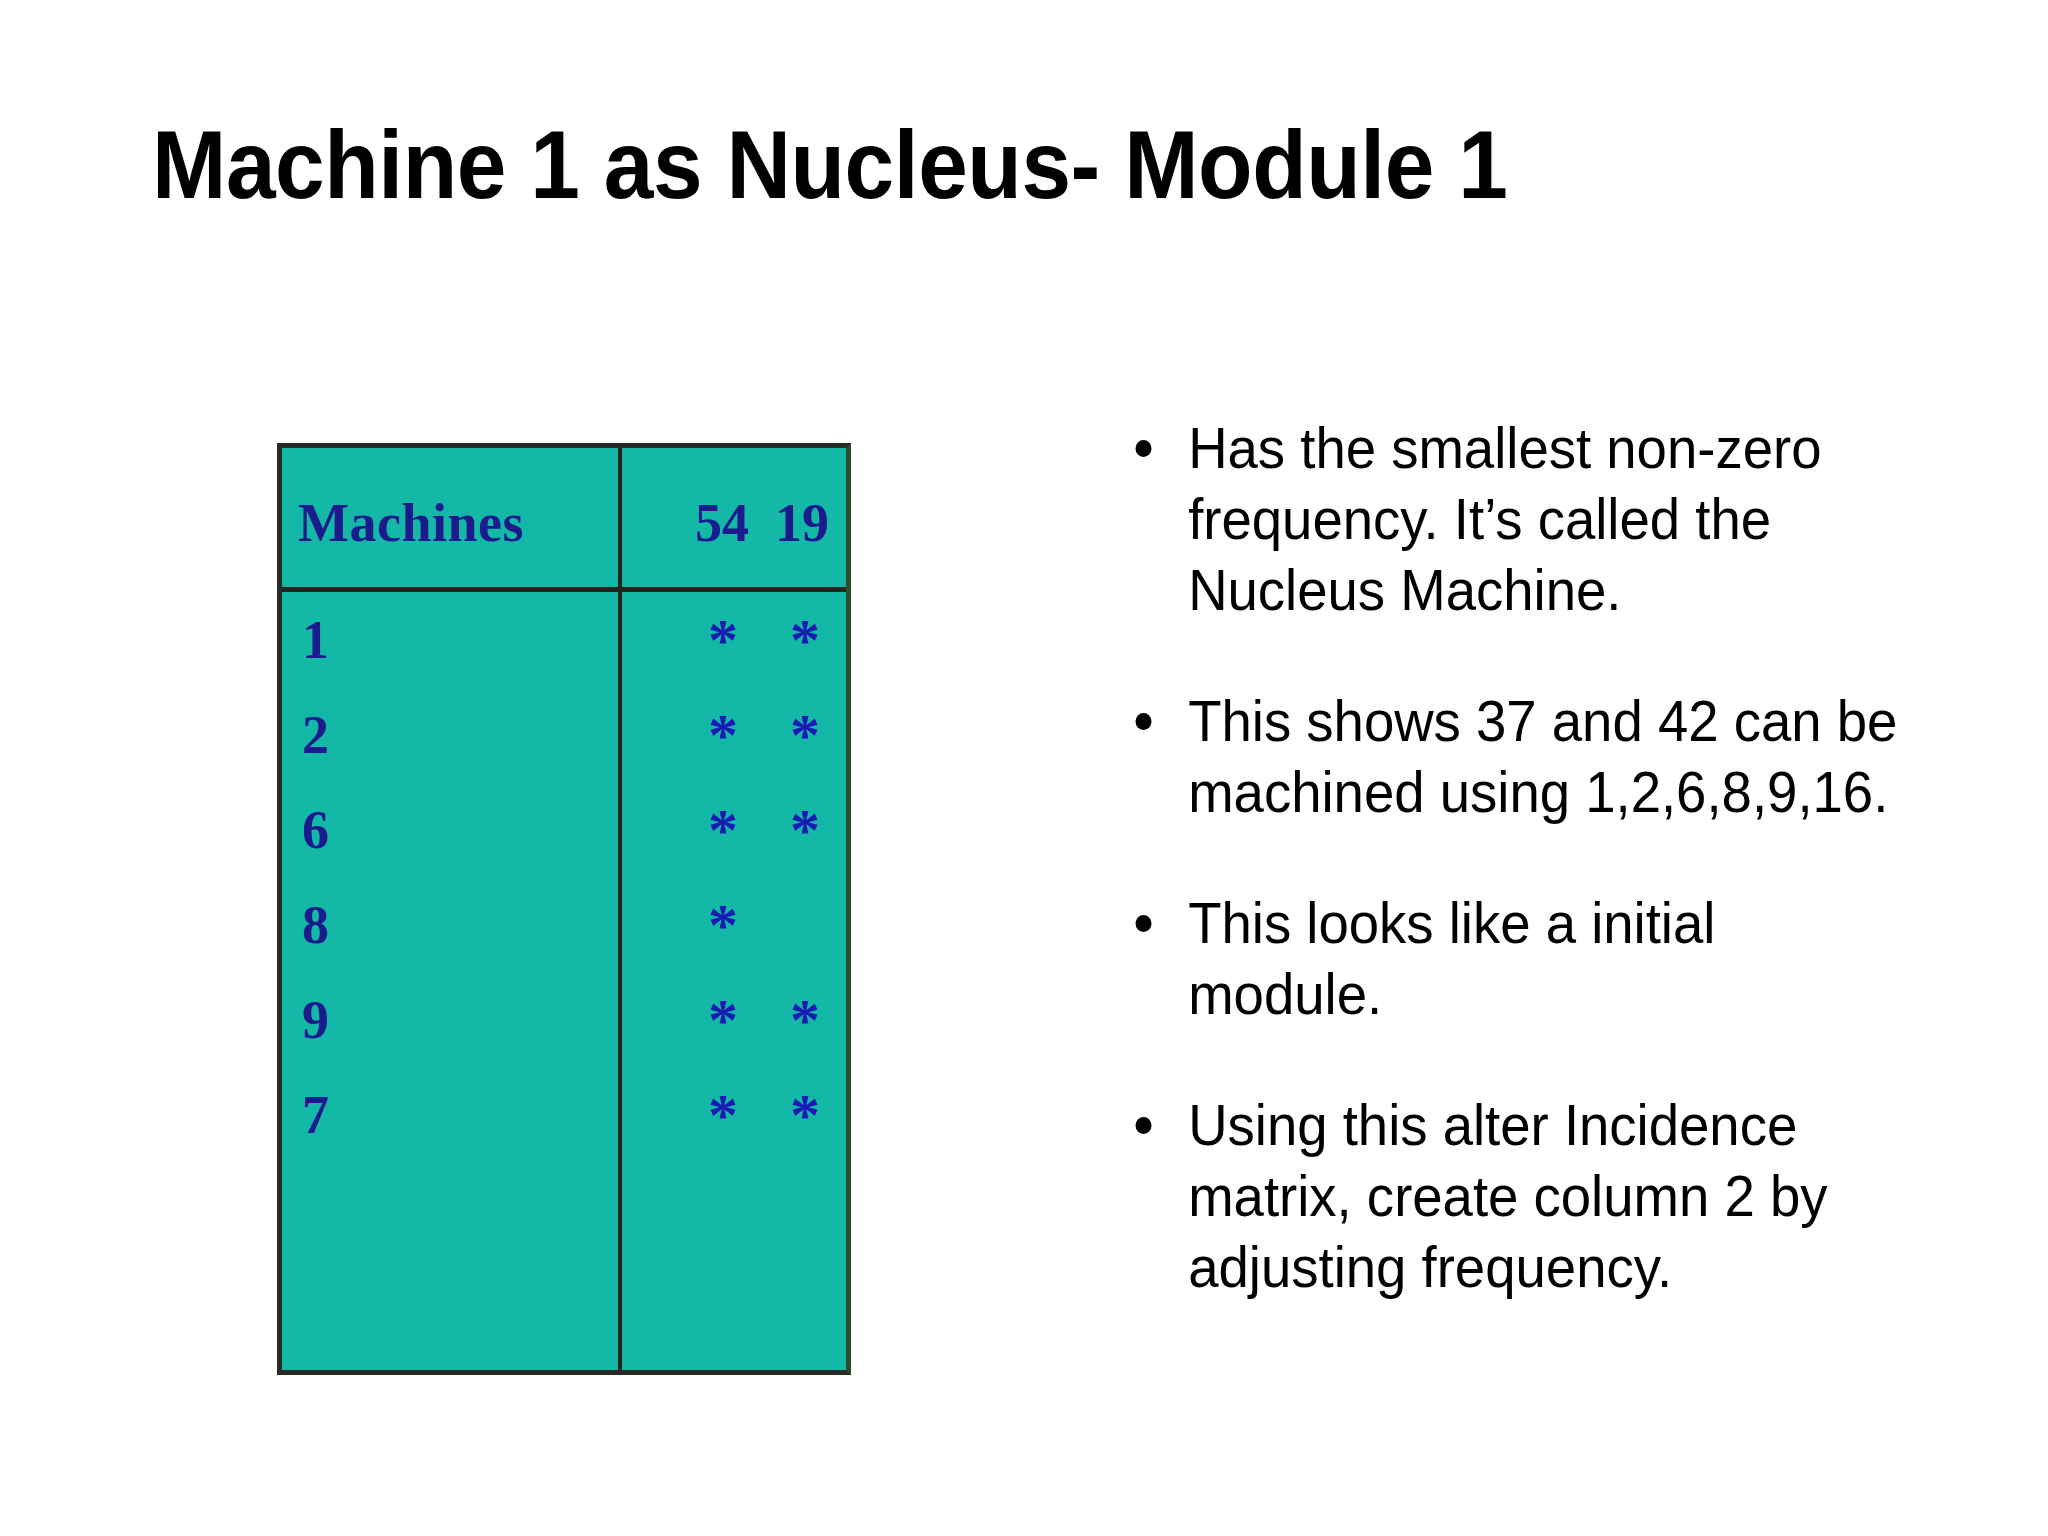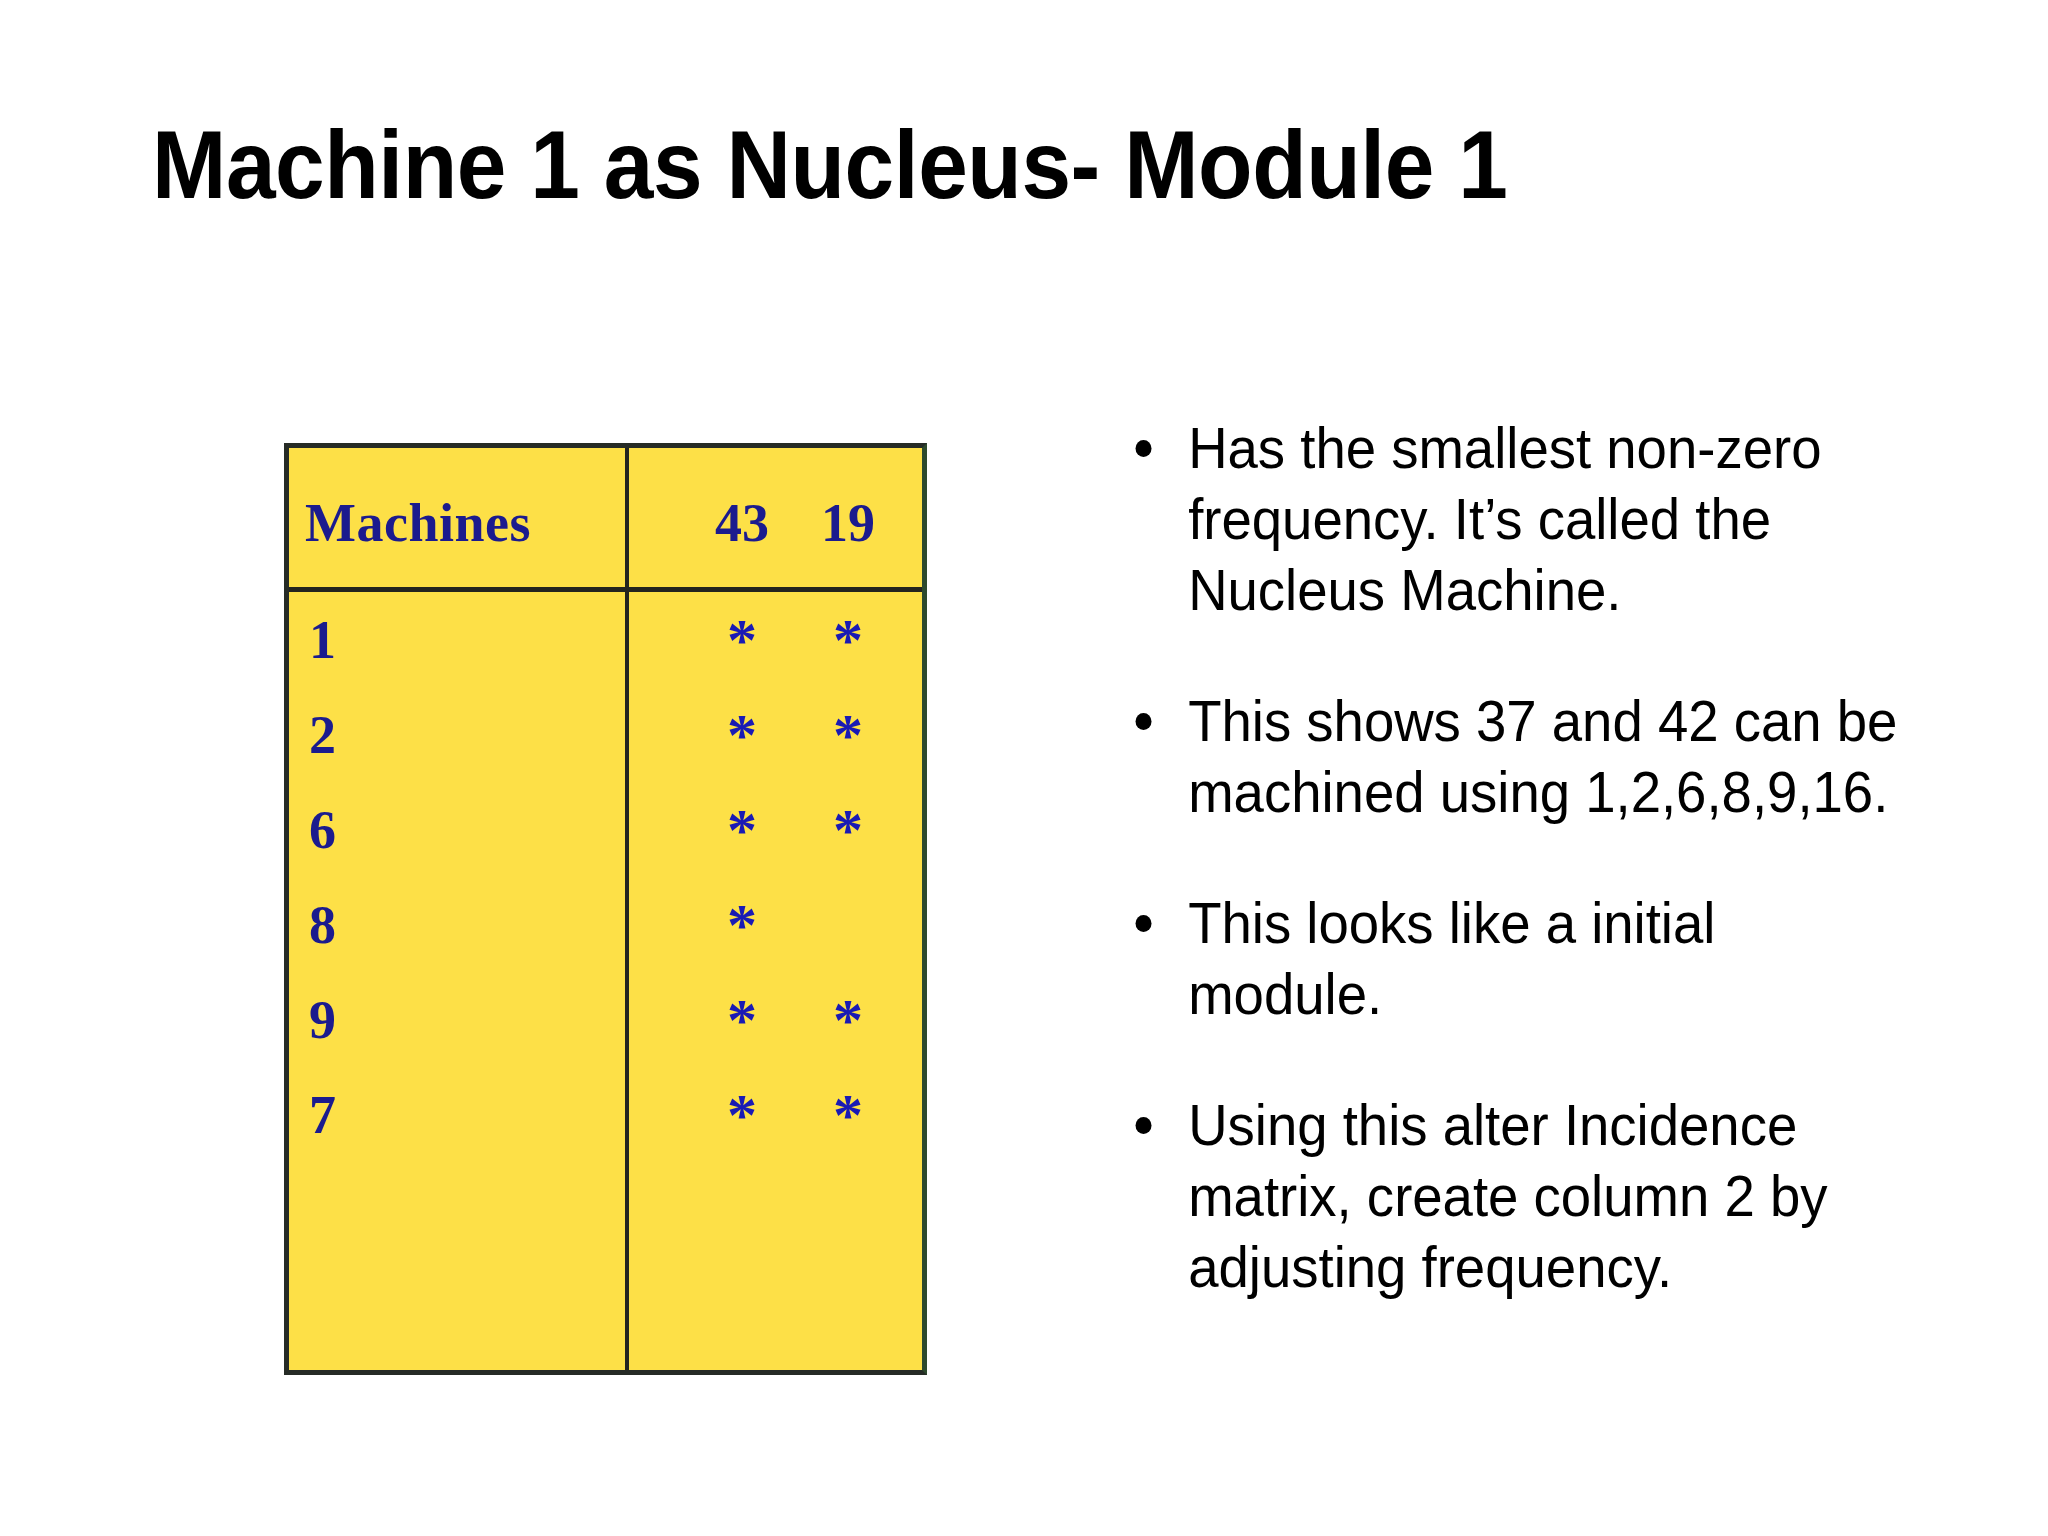--- a/index.html
+++ b/index.html
@@ -35,28 +35,28 @@
     letter-spacing: -0.5px;
     color: #000000;
     transform: scaleX(0.93);
     transform-origin: left top;
     white-space: nowrap;
   }
 
   
   #matrix-table {
     position: absolute;
-    left: 284px;
+    left: 277px;
     top: 443px;
-    width: 643px;
+    width: 574px;
     height: 932px;
     box-sizing: border-box;
     border: 5px solid #262b26;
     border-right-color: #2d4a2d;
-    background: #fde047;
+    background: #14b8a6;
   }
 
   #matrix-table .vrule {
     position: absolute;
     left: 336px;
     top: 0;
     bottom: 0;
     width: 4px;
     background: #23241f;
   }
@@ -193,21 +193,21 @@
   <div id="matrix-table">
 
     <div class="vrule"></div>
     <div class="hrule"></div>
 
     <div class="mx-head-machines">
       <span>Machines</span>
     </div>
 
     <div class="mx-head-parts">
-      <span class="pcol">43</span>
+      <span class="pcol">54</span>
       <span class="pcol">19</span>
     </div>
 
     <div class="mx-body">
 
       <div class="mx-row" style="top:0px;">
         <div class="rlabel">1</div>
         <div class="cells">
           <span class="cell">*</span>
           <span class="cell">*</span>

